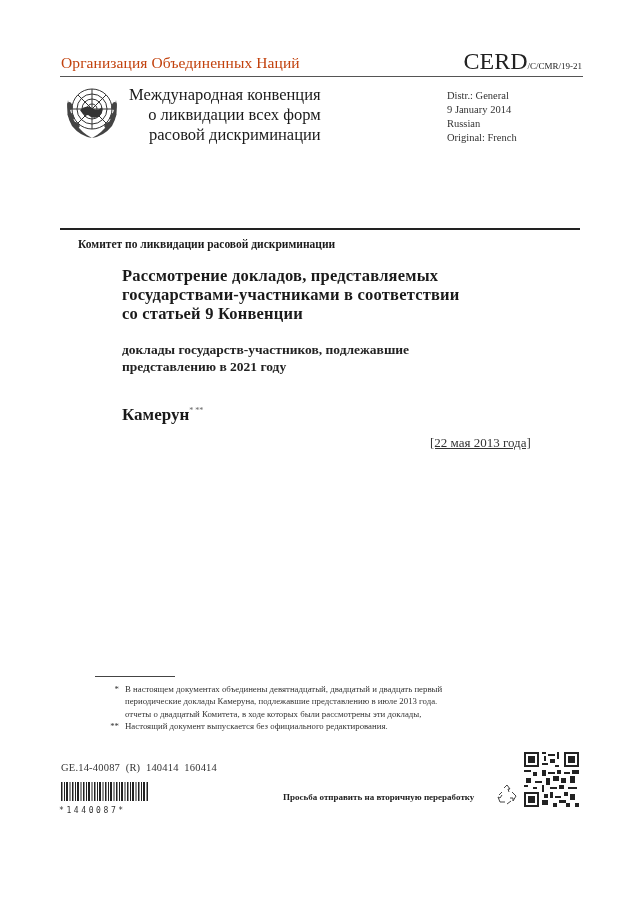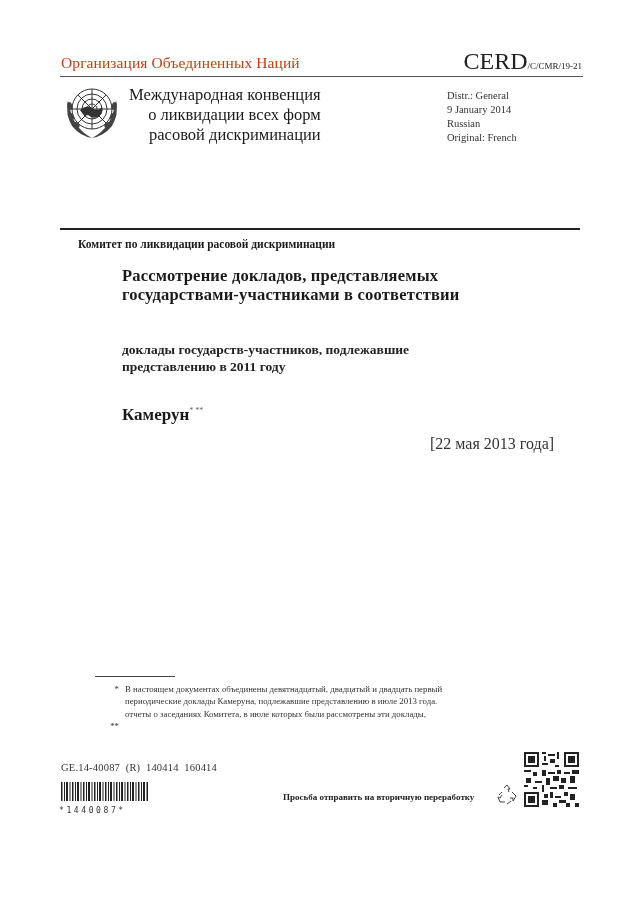--- a/index.html
+++ b/index.html
@@ -13,21 +13,21 @@
   .rule-top { left: 60px; top: 76px; width: 523px; height: 1px; background: #555; }
   .logo { left: 62px; top: 82px; width: 60px; height: 62px; }
   .conv-title { left: 129px; top: 85px; font-size: 16.5px; font-weight: normal; line-height: 20px; color: #1a1a1a; text-align: right; }
   .distr { left: 428px; top: 89px; font-size: 10.5px; line-height: 14px; color: #333; margin-left: 19px; }
   .rule-mid { left: 60px; top: 228px; width: 520px; height: 2px; background: #222; }
   .committee { left: 78px; top: 238px; font-size: 11.5px; font-weight: bold; color: #1a1a1a; }
   .title1 { left: 122px; top: 266px; font-size: 16.5px; font-weight: bold; line-height: 19px; letter-spacing: 0.2px; }
   .title2 { left: 122px; top: 342px; font-size: 13.5px; font-weight: bold; line-height: 16.5px; color: #222; }
   .country { left: 122px; top: 405px; font-size: 17px; font-weight: bold; }
   .country sup { font-size: 8px; font-weight: normal; color: #666; vertical-align: super; }
-  .date { left: 430px; top: 435px; font-size: 16px; color: #333; }
+  .date { left: 430px; top: 435px; font-size: 13px; color: #333; text-decoration: underline; }
   .fn-rule { left: 95px; top: 676px; width: 80px; height: 1px; background: #444; }
   .footnotes { left: 101px; top: 683px; width: 430px; font-size: 8.8px; line-height: 12.4px; color: #333; }
   .fn { display: flex; }
   .fn .mark { width: 18px; flex: none; text-align: right; padding-right: 6px; }
   .jobno { left: 61px; top: 762px; font-size: 10.5px; color: #333; letter-spacing: 0.2px; }
   .barcode { left: 61px; top: 782px; width: 87px; height: 19px; }
   .barcode-text { left: 59px; top: 800px; font-family: "DejaVu Sans Mono", monospace; font-size: 8px; letter-spacing: 2.6px; color: #333; margin-top: 6px; }
   .recycle-text { left: 283px; top: 792px; font-size: 9px; font-weight: bold; color: #222; }
   .recycle-icon { left: 496px; top: 784px; width: 22px; height: 22px; }
   .qr { left: 524px; top: 752px; width: 55px; height: 55px; }
@@ -75,43 +75,47 @@
   <div>Russian</div>
   <div>Original: French</div>
 </div>
 
 <div class="abs rule-mid"></div>
 <div class="abs committee">Комитет по ликвидации расовой дискриминации</div>
 
 <div class="abs title1">
   <div>Рассмотрение докладов, представляемых</div>
   <div>государствами-участниками в соответствии</div>
+  <div>со статьей 9 Конвенции</div>
 </div>
 
 <div class="abs title2">
   <div>доклады государств-участников, подлежавшие</div>
-  <div>представлению в 2011 году</div>
+  <div>представлению в 2021 году</div>
 </div>
 
 <div class="abs country"><span>Камерун</span><sup>* **</sup></div>
 
 <div class="abs date">[22 мая 2013 года]</div>
 
 <div class="abs fn-rule"></div>
 <div class="abs footnotes">
   <div class="fn">
     <span class="mark">*</span>
     <div>
       <div>В настоящем документах объединены девятнадцатый, двадцатый и двадцать первый</div>
       <div>периодические доклады Камеруна, подлежавшие представлению в июле 2013 года.</div>
-      <div>отчеты о заседаниях Комитета, в июле которых были рассмотрены эти доклады,</div>
+      <div>отчеты о двадцатый Комитета, в ходе которых были рассмотрены эти доклады,</div>
     </div>
   </div>
   <div class="fn">
     <span class="mark">**</span>
+    <div>
+      <div>Настоящий документ выпускается без официального редактирования.</div>
+    </div>
   </div>
 </div>
 
 <div class="abs jobno" style="white-space:pre;">GE.14-40087  (R)  140414  160414</div>
 
 <svg class="abs barcode" viewBox="0 0 87 19" preserveAspectRatio="none">
   <g fill="#222">
     <rect x="0" y="0" width="1.5" height="19"></rect>
       <rect x="3" y="0" width="1" height="19"></rect>
       <rect x="5" y="0" width="2" height="19"></rect>

